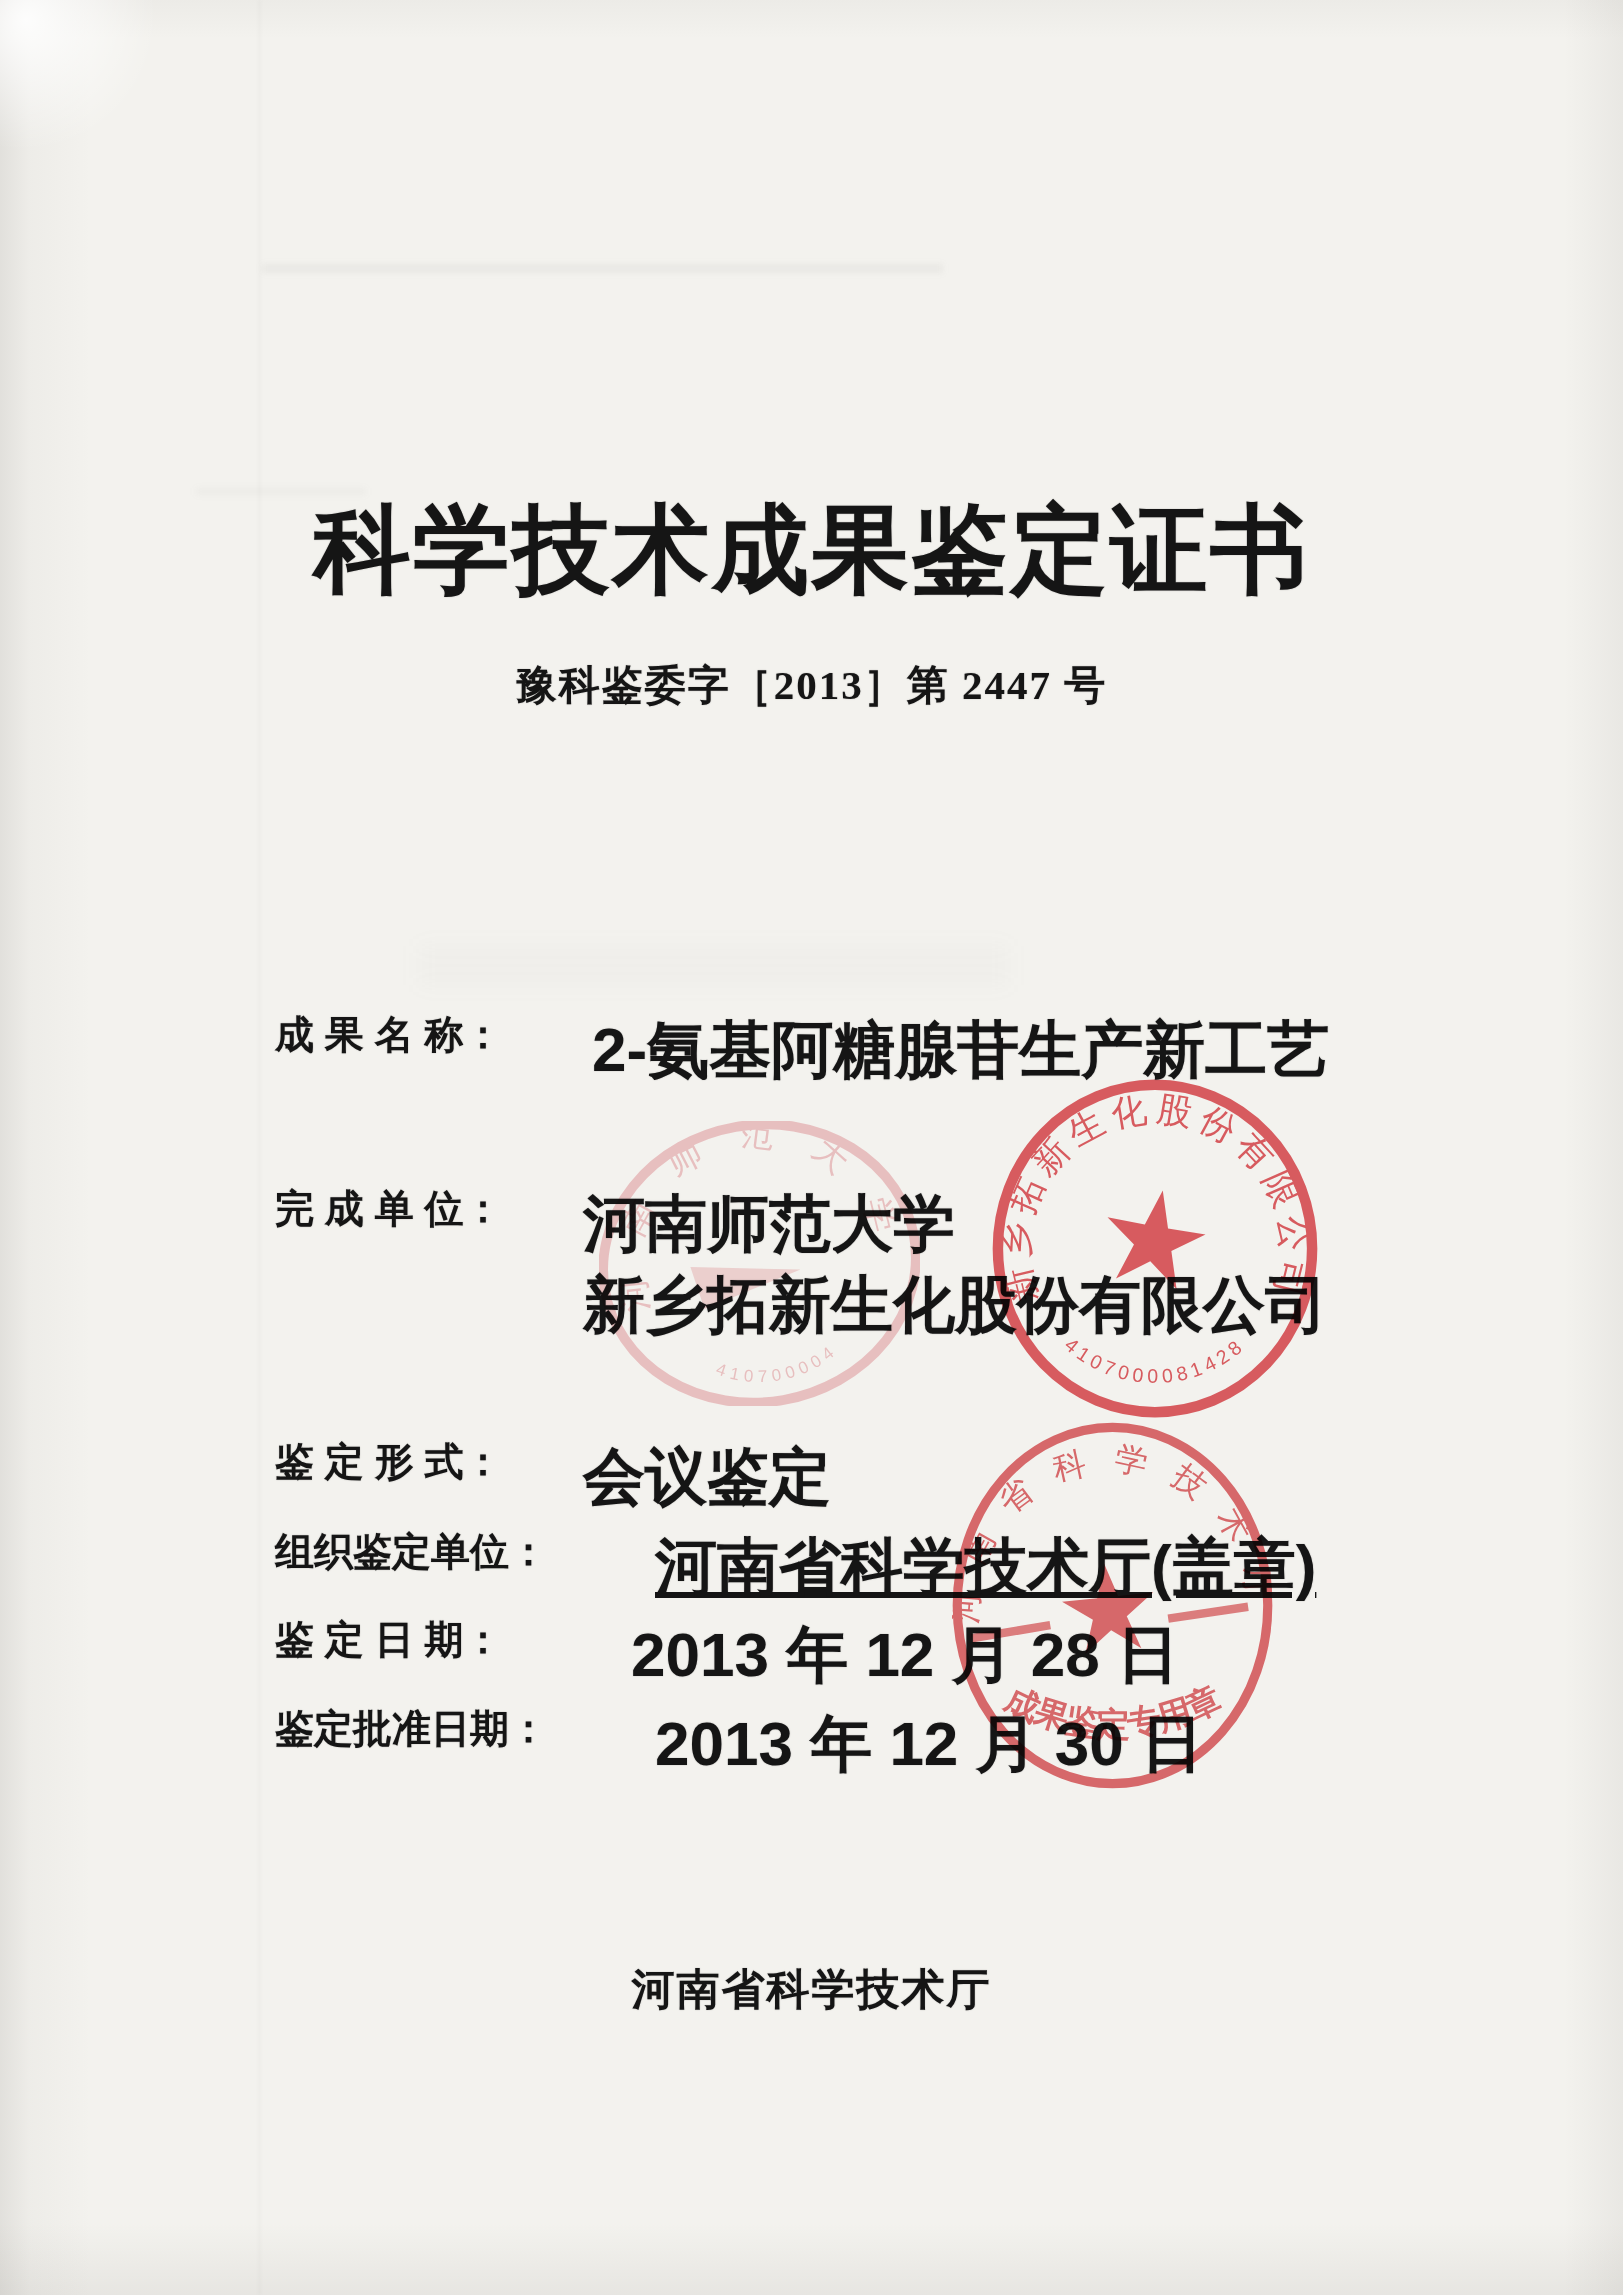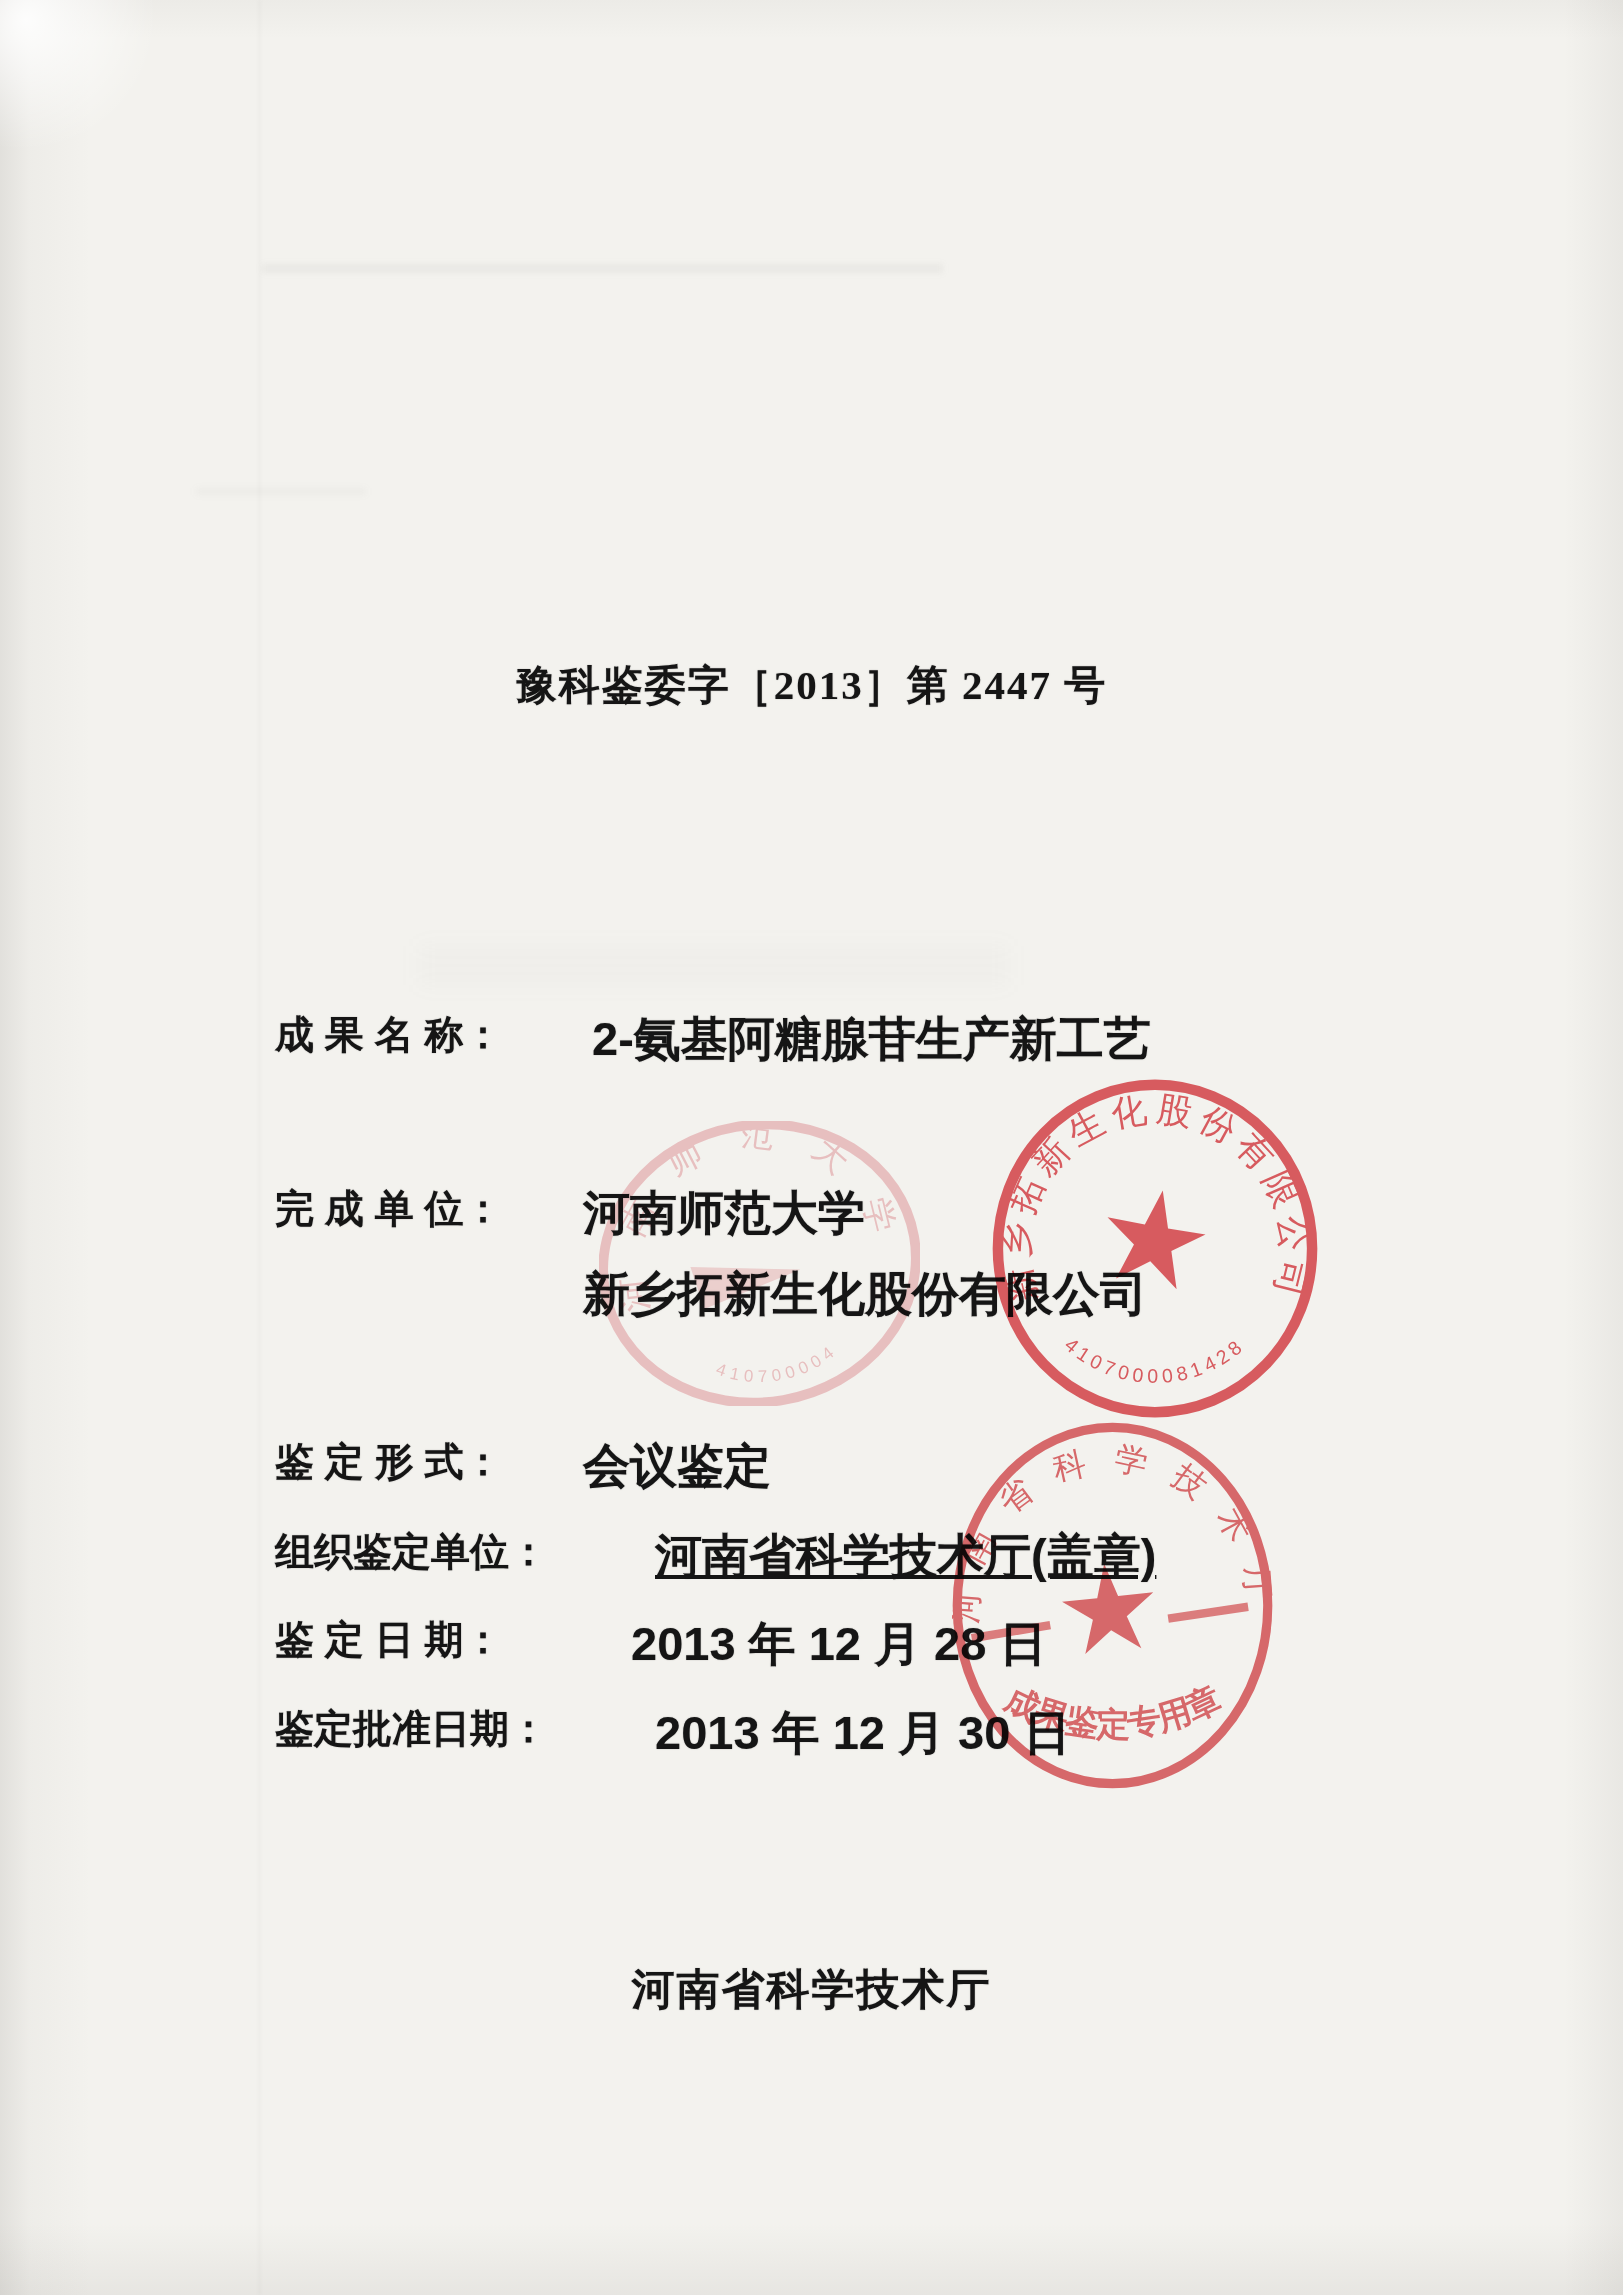--- a/index.html
+++ b/index.html
@@ -49,21 +49,21 @@
   }
   .frow { position: absolute; white-space: nowrap; z-index: 3; }
   .flabel {
     position: absolute;
     font-size: 39px;
     font-weight: bold;
     white-space: nowrap;
   }
   .fvalue {
     position: absolute;
-    font-size: 47px;
+    font-size: 62px;
     font-weight: bold;
     white-space: nowrap;
   }
   .fvalue.serif { font-family: "Liberation Serif", "DejaVu Serif", serif; }
   .footer-issuer {
     position: absolute;
     top: 1961px;
     left: 0;
     width: 100%;
     text-align: center;
@@ -112,20 +112,21 @@
 </head>
 <body>
 
 <div class="page">
 
   <div class="smudge smudge-a"></div>
   <div class="smudge smudge-b"></div>
   <div class="smudge smudge-c"></div>
   <div class="streak-v"></div>
 
+  <div class="title ink">科学技术成果鉴定证书</div>
   <div class="doc-number ink">豫科鉴委字［2013］第 2447 号</div>
 
   <div class="frow">
     <span class="flabel ink" style="left:275px; top:1008px;">成 果 名 称：</span>
     <span class="fvalue ink" style="left:592px; top:1008px;">2-氨基阿糖腺苷生产新工艺</span>
   </div>
 
   <div class="frow">
     <span class="flabel ink" style="left:275px; top:1182px;">完 成 单 位：</span>
     <span class="fvalue serif ink" style="left:583px; top:1182px;">河南师范大学</span>

